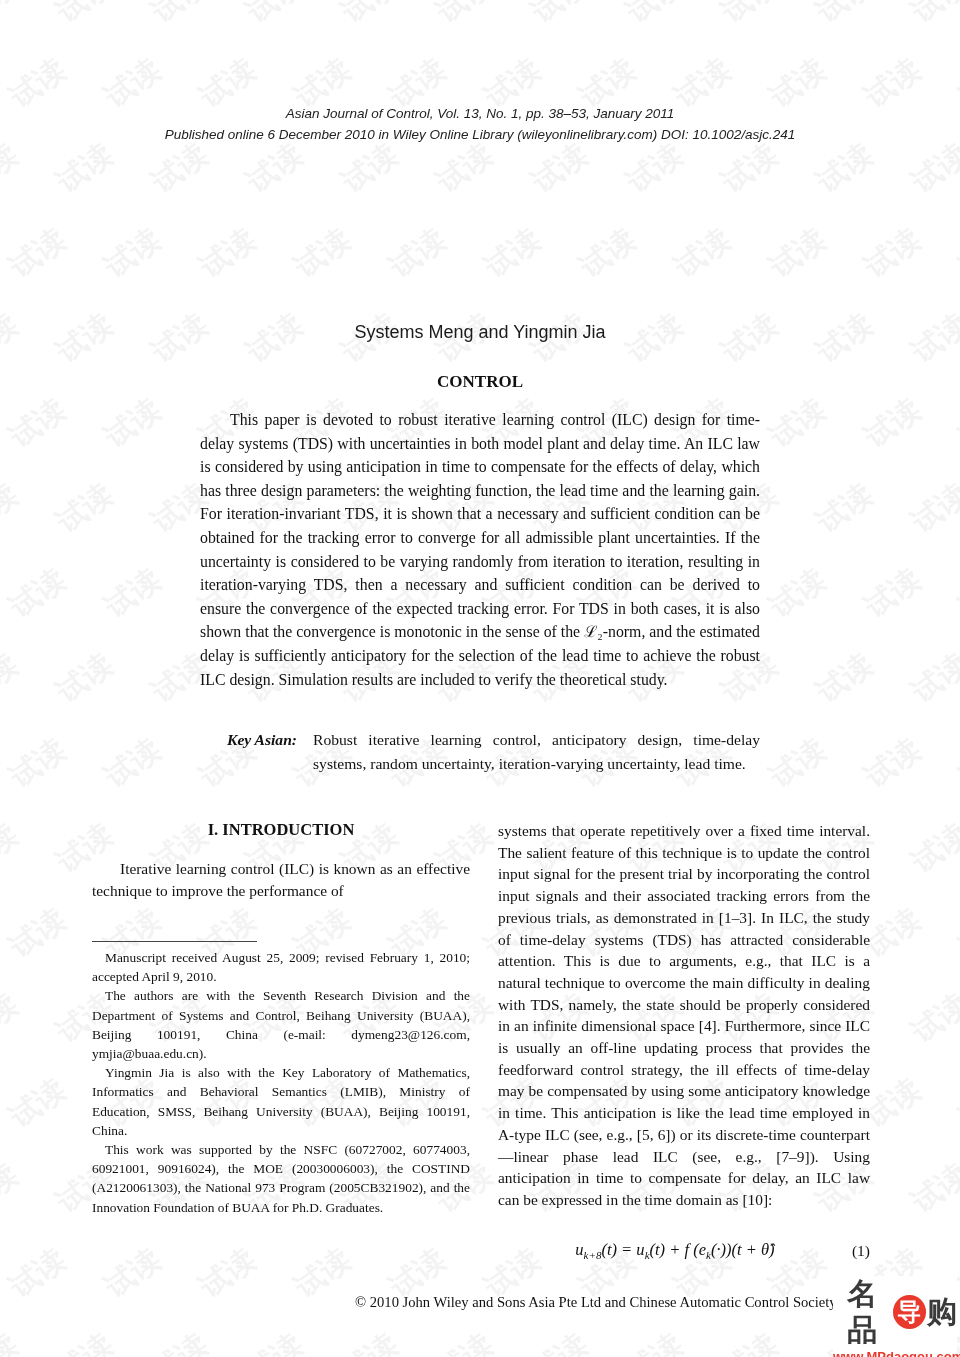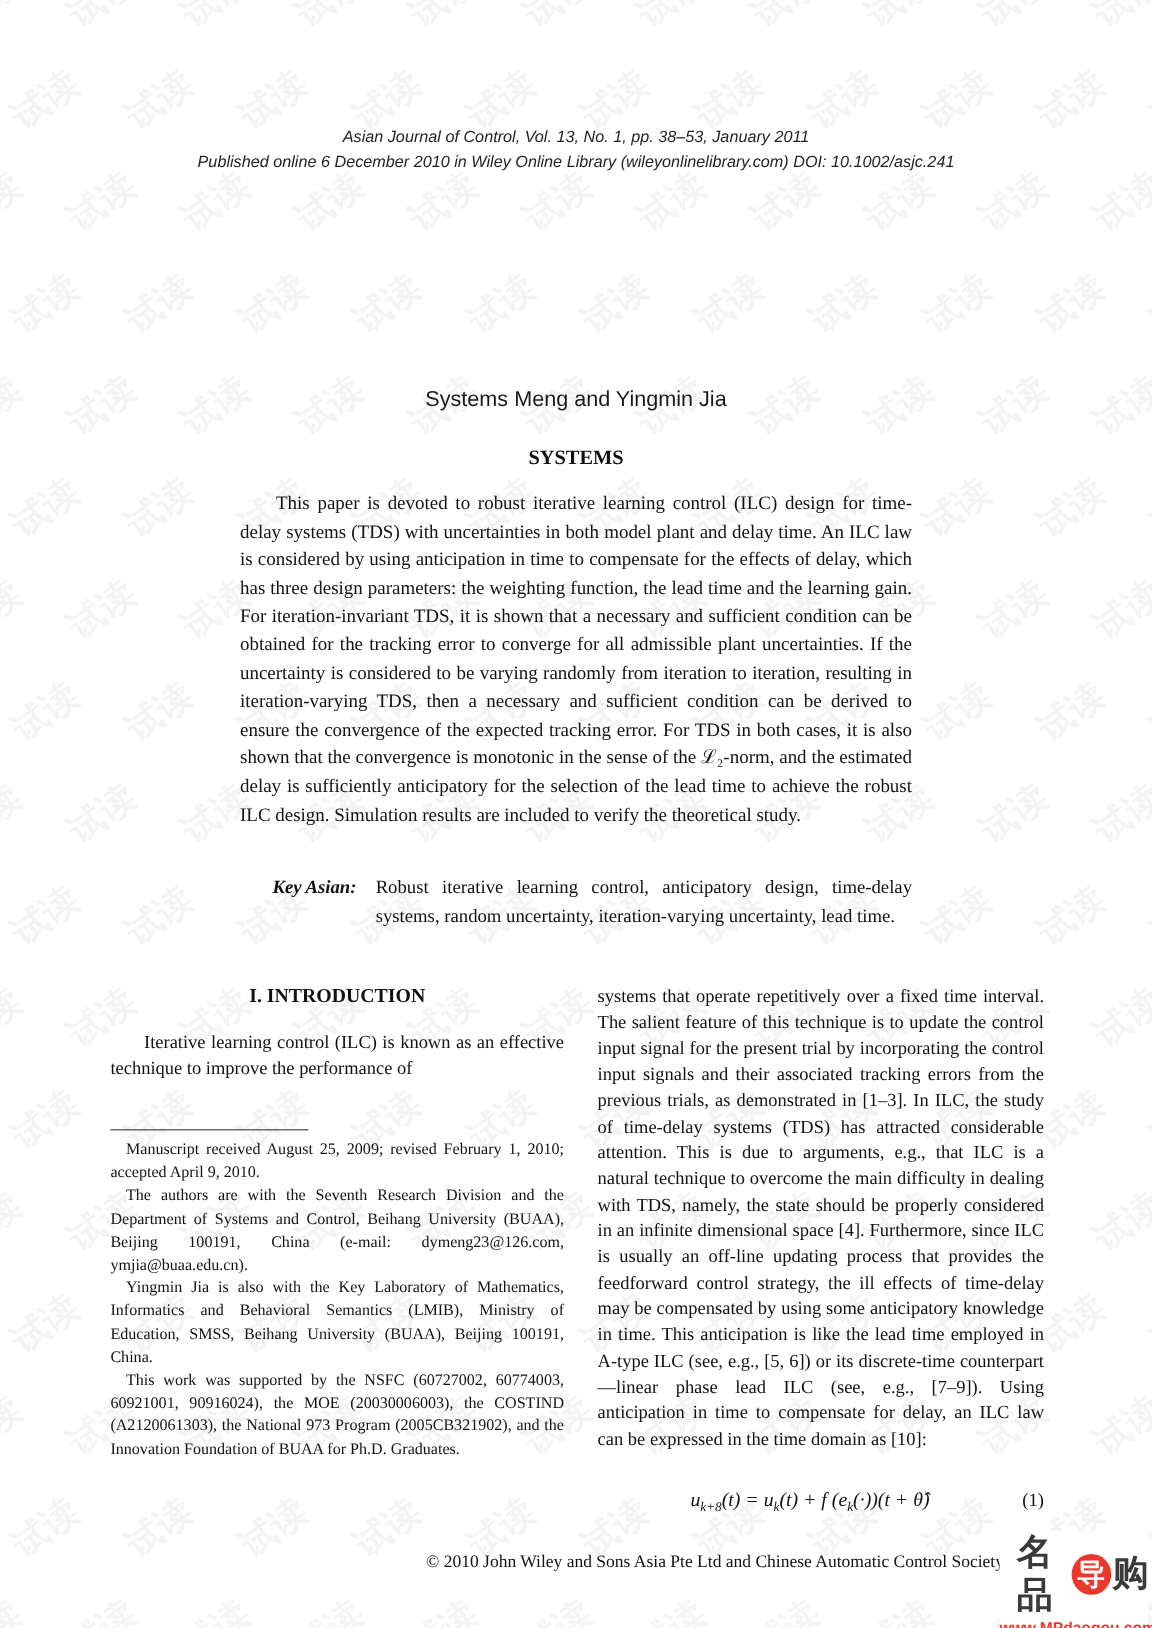--- a/index.html
+++ b/index.html
@@ -323,21 +323,21 @@
     </div>
 
   <div class="content">
 
     <div class="hdr hdr1">Asian Journal of Control, Vol. 13, No. 1, pp. 38–53, January 2011</div>
     <div class="hdr hdr2">Published online 6 December 2010 in Wiley Online Library (wileyonlinelibrary.com) DOI: 10.1002/asjc.241</div>
 
 
     <div class="authors">Systems Meng and Yingmin Jia</div>
 
-    <div class="abs-head">SYSTEMS</div>
+    <div class="abs-head">CONTROL</div>
     <div class="abs-text">This paper is devoted to robust iterative learning control (ILC) design for time-delay systems (TDS) with uncertainties in both model plant and delay time. An ILC law is considered by using anticipation in time to compensate for the effects of delay, which has three design parameters: the weighting function, the lead time and the learning gain. For iteration-invariant TDS, it is shown that a necessary and sufficient condition can be obtained for the tracking error to converge for all admissible plant uncertainties. If the uncertainty is considered to be varying randomly from iteration to iteration, resulting in iteration-varying TDS, then a necessary and sufficient condition can be derived to ensure the convergence of the expected tracking error. For TDS in both cases, it is also shown that the convergence is monotonic in the sense of the ℒ₂-norm, and the estimated delay is sufficiently anticipatory for the selection of the lead time to achieve the robust ILC design. Simulation results are included to verify the theoretical study.</div>
 
     <div class="kw">
       <span class="kw-label">Key Asian:</span>
       <span class="kw-text">Robust iterative learning control, anticipatory design, time-delay systems, random uncertainty, iteration-varying uncertainty, lead time.</span>
     </div>
 
     <div class="col-left sec-head">I. INTRODUCTION</div>
 
     <div class="col-left para p-left">Iterative learning control (ILC) is known as an effective technique to improve the performance of</div>

